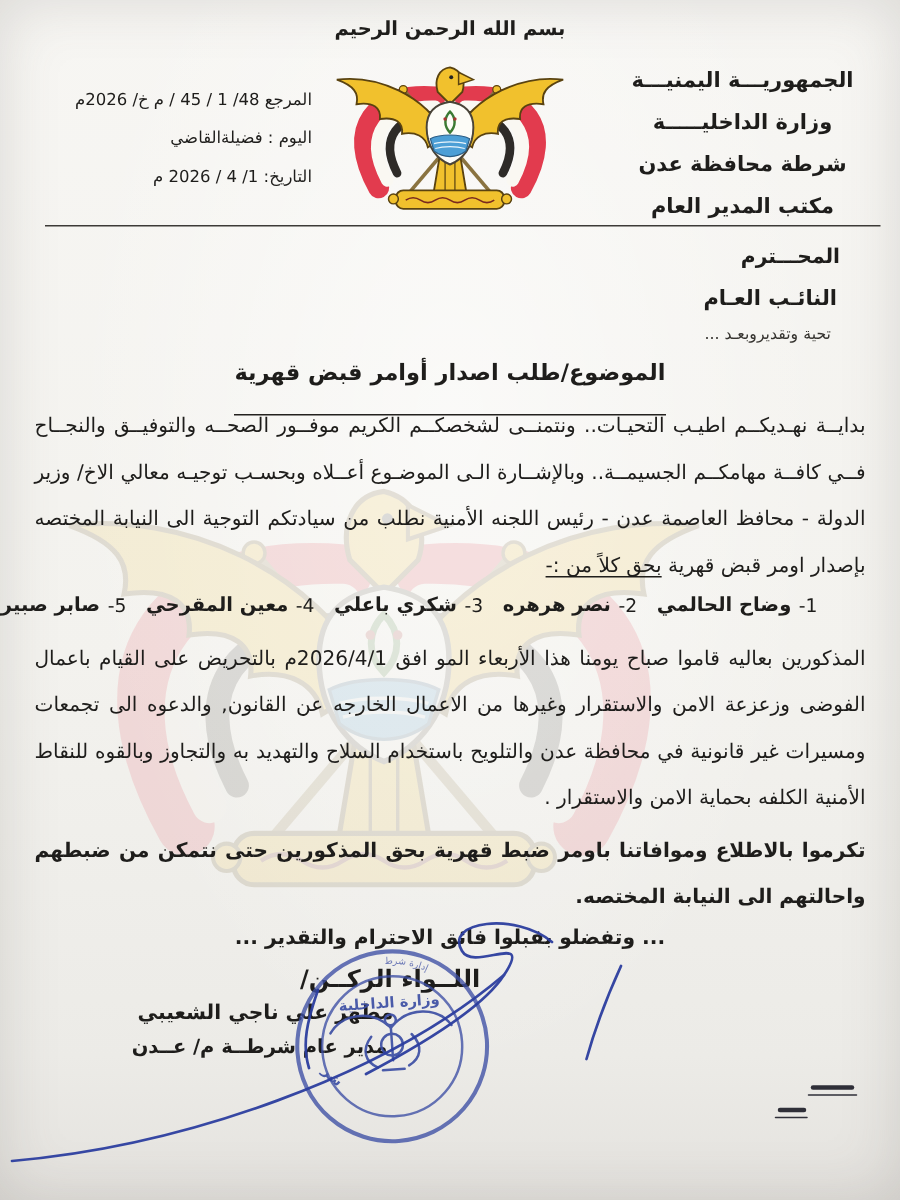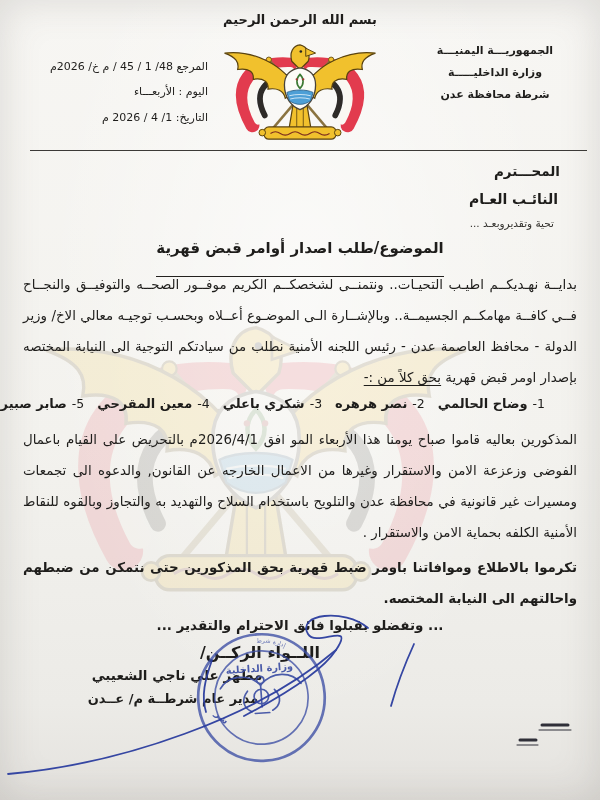--- a/index.html
+++ b/index.html
@@ -10,21 +10,21 @@
     background:
       radial-gradient(ellipse at 50% 35%, rgba(255,255,255,.55), rgba(255,255,255,0) 60%),
       linear-gradient(180deg,#f7f6f3 0%, #f3f2ee 55%, #ecebe7 88%, #e4e2de 100%);
     color:#1e1d1b; direction:rtl; overflow:hidden;
     box-shadow: inset 0 0 40px rgba(90,85,80,.18);
   }
   .abs { position:absolute; }
 
   
   .basmala { top:12px; left:0; right:0; text-align:center; font-size:13px; font-weight:bold; letter-spacing:0; }
-  .lh-right { top:40px; right:16px; width:178px; text-align:center; font-size:11px; font-weight:bold; line-height:2.0; }
+  .lh-right { top:40px; right:16px; width:178px; text-align:center; font-size:14px; font-weight:bold; line-height:2.0; }
   .lh-left  { top:54px; left:12px; width:196px; text-align:right; font-size:11px; line-height:2.3; direction:rtl; }
   .emblem-box { top:28px; left:50%; transform:translateX(-50%); width:164px; height:124px; }
   .divider { top:150px; left:30px; right:13px; border-top:1.6px solid #3c3a37; }
 
   
   .addr-row { top:163px; right:40px; left:118px; display:flex; justify-content:space-between; font-size:13.5px; font-weight:bold; }
   .addr-title { top:191px; right:42px; font-size:14px; font-weight:bold;text-align:right; }
   .greeting { top:217px; right:46px; font-size:10.5px; color:#35332f; }
 
   
@@ -115,25 +115,26 @@
   <div class="abs basmala">بسم الله الرحمن الرحيم</div>
 
   <svg class="abs emblem-box" viewBox="0 0 200 150">
     <use href="#emblem"></use>
   </svg>
 
   <div class="abs lh-right">
     <div>الجمهوريـــة اليمنيـــة</div>
     <div>وزارة الداخليـــــة</div>
     <div>شرطة محافظة عدن</div>
+    <div>مكتب المدير العام</div>
   </div>
 
   <div class="abs lh-left">
     <div>المرجع  48/ 1 / 45 / م خ/ 2026م</div>
-    <div>اليوم :  الأربعـــاء</div>
+    <div>اليوم :  فضيلةالقاضي</div>
     <div>التاريخ: 1/ 4 / 2026 م</div>
   </div>
 
   <div class="abs divider"></div>
 
   <div class="abs addr-row">
     <span>المحـــترم</span>
   </div>
   <div class="abs addr-title">النائـب العـام</div>
   <div class="abs greeting">تحية وتقديروبعـد ...</div>

